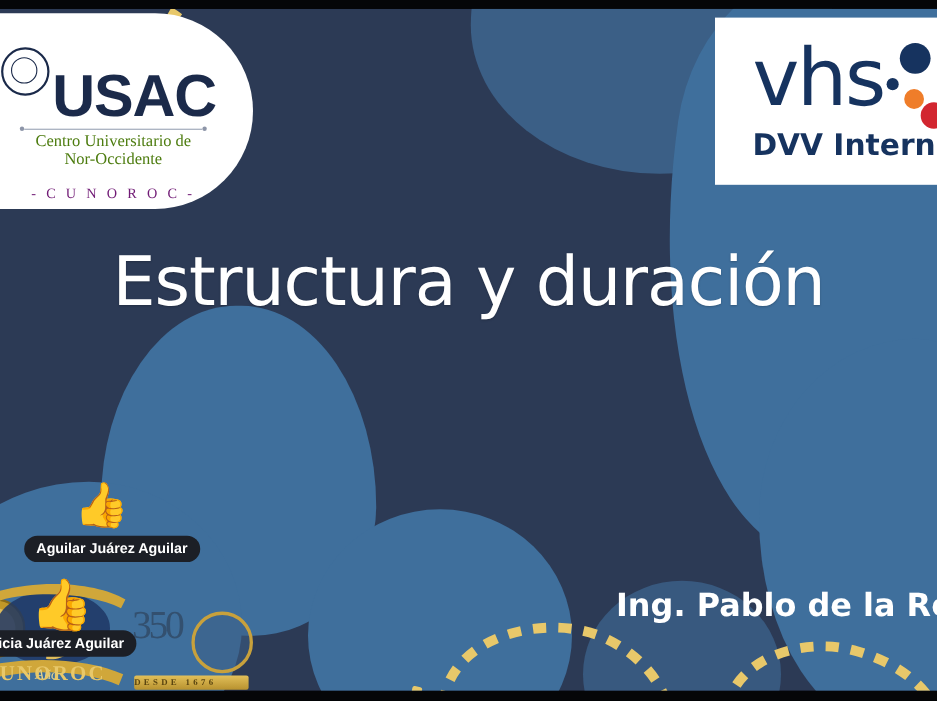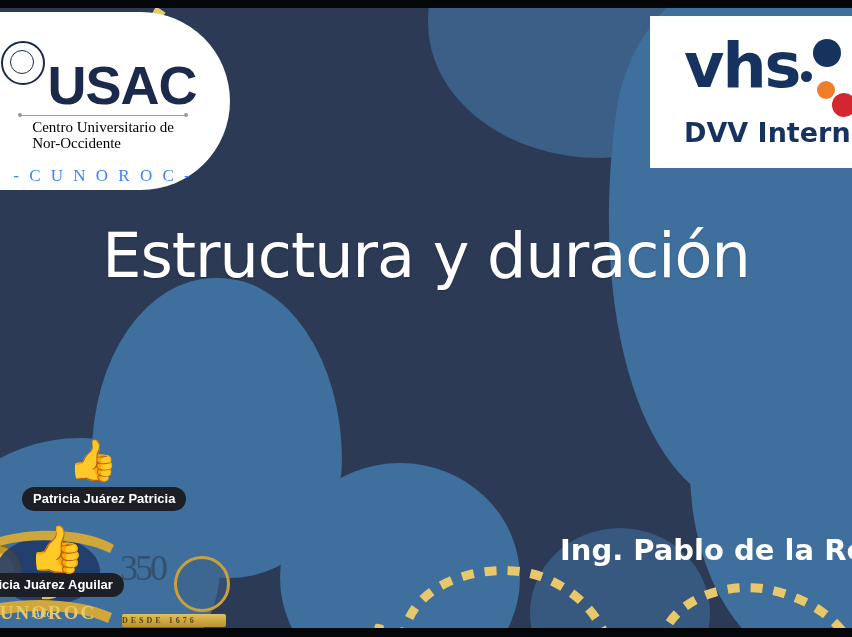--- a/index.html
+++ b/index.html
@@ -160,29 +160,29 @@
     top: -1.5px;
     width: 4px; height: 4px;
     border-radius: 50%;
     background: #8d95a8;
   }
   .usac-rule::before { left: -4px; }
   .usac-rule::after { right: -4px; }
   .usac-sub {
     font-family: "Liberation Serif", serif;
     font-size: 15px;
-    color: #000000;
-    text-align: left;
+    color: #4d7c0f;
+    text-align: center;
     line-height: 1.12;
     margin-left: 22px;
   }
   .usac-cunoroc {
     font-family: "Liberation Serif", serif;
-    font-size: 17px;
-    color: #3b82f6;
+    font-size: 13px;
+    color: #701a75;
     letter-spacing: 3px;
     margin-top: 14px;
     margin-left: 22px;
   }
 
   .logo-vhs {
     position: absolute;
     left: 650px; top: 8px;
     width: 222px; height: 152px;
     background: #ffffff;
@@ -195,22 +195,22 @@
     box-sizing: border-box;
     overflow: hidden;
   }
   .vhs-row {
     display: flex;
     align-items: flex-start;
     position: relative;
   }
   .vhs-word {
     font-family: "DejaVu Sans", sans-serif;
-    font-weight: bold;
-    font-size: 62px;
+    font-weight: normal;
+    font-size: 72px;
     line-height: 0.92;
     color: #16335f;
     letter-spacing: -2px;
   }
   .vhs-dots { position: relative; width: 60px; height: 76px; }
   .vhs-dot {
     position: absolute;
     border-radius: 50%;
   }
   .d-navy-big { left: 14px; top: 2px; width: 28px; height: 28px; background: #16335f; }
@@ -418,21 +418,21 @@
       <ellipse cx="78" cy="48" rx="52" ry="34" fill="#1c3461" opacity="0.85"></ellipse>
       <path d="M18 18 C 60 2, 118 6, 144 22 L 140 30 C 112 16, 58 12, 20 26 Z" fill="#d8ab35"></path>
       <path d="M72 36 C 86 34, 98 42, 98 56 C 98 70, 86 78, 72 76 L 72 66 C 80 68, 88 64, 88 56 C 88 48, 80 44, 72 46 Z" fill="#e8c158"></path>
       <path d="M12 84 C 56 72, 112 76, 142 90 L 138 100 C 108 86, 54 84, 14 96 Z" fill="#d8ab35"></path>
       <text x="62" y="94" font-family="Liberation Serif, serif" font-size="13" fill="#f0d98a" font-style="italic">Año</text>
     </svg>
 
     <div class="cunoroc-gold-text">CUNOROC</div>
 
     <div class="thumb thumb-1">👍</div>
-    <div class="name-badge badge-1">Patricia Juárez Patricia</div>
+    <div class="name-badge badge-1">Aguilar Juárez Aguilar</div>
 
     <div class="thumb thumb-2">👍</div>
     <div class="name-badge badge-2">tricia Juárez Aguilar</div>
 
   </div>
 
   <div class="bar-bottom"></div>
 </div>
 
 </body></html>

